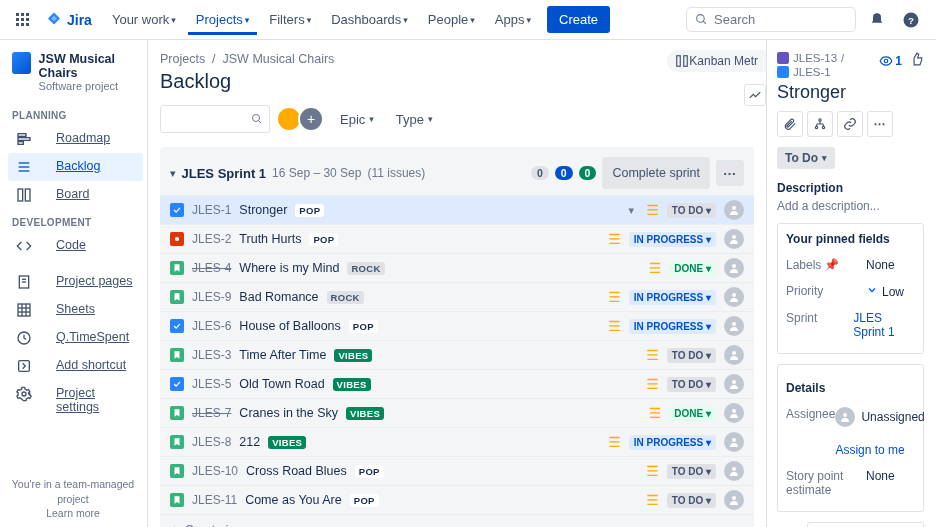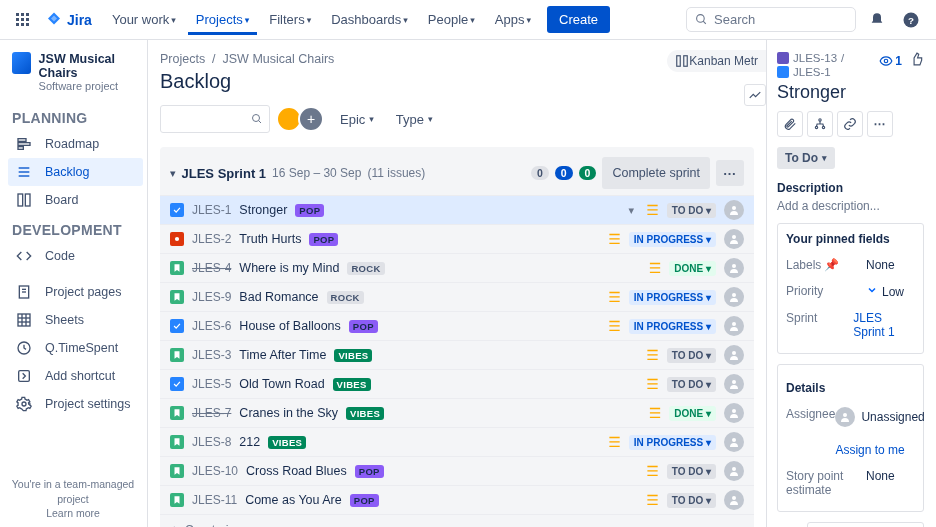--- a/index.html
+++ b/index.html
@@ -15,22 +15,22 @@
 .create-btn { background: #0052CC; color: #fff; padding: 6px 12px; border-radius: 3px; font-weight: 500; cursor: pointer; margin-left: 4px; }
 .spacer { flex: 1; }
 .search-box { display: flex; align-items: center; border: 1px solid #DFE1E6; border-radius: 5px; padding: 4px 8px; width: 170px; gap: 6px; color: #6B778C; }
 .icon-btn { width: 26px; height: 26px; display: flex; align-items: center; justify-content: center; color: #42526E; cursor: pointer; margin-left: 4px; }
 .shell { display: flex; height: calc(527px - 40px); }
 .sidebar { width: 148px; border-right: 1px solid #DFE1E6; padding: 12px 4px 12px 8px; font-size: 12.5px; color: #42526E; overflow-y: auto; }
 .proj-head { display: flex; gap: 8px; padding: 0 4px 10px 4px; }
 .proj-icon { width: 22px; height: 22px; background: linear-gradient(135deg,#2684FF,#0052CC); border-radius: 3px; }
 .proj-name { font-weight: 600; color: #172B4D; font-size: 12.5px; }
 .proj-type { font-size: 11px; color: #6B778C; }
-.side-group { font-size: 14px; font-weight: 700; color: #6B778C; letter-spacing: .3px; padding: 8px 4px 4px 4px; }
-.side-item { display: flex; align-items: center; gap: 13px; padding: 6px 8px; border-radius: 3px; cursor: pointer; color: #42526E; }
+.side-group { font-size: 10px; font-weight: 700; color: #6B778C; letter-spacing: .3px; padding: 8px 4px 4px 4px; }
+.side-item { display: flex; gap: 24px; padding: 6px 8px; border-radius: 3px; cursor: pointer; color: #42526E; text-decoration: underline; }
 .side-item.active { background: #E9F2FF; color: #0052CC; font-weight: 500; }
 .side-item svg { width: 16px; height: 16px; flex-shrink: 0; }
 .main { flex: 1; display: flex; overflow: hidden; }
 .content { flex: 1; padding: 12px 12px 0 12px; overflow-y: auto; }
 .crumb { color: #6B778C; font-size: 12.5px; }
 .crumb a { color: #6B778C; text-decoration: none; }
 h1.page-title { font-size: 20px; font-weight: 500; margin: 4px 0 12px 0; }
 .filters { display: flex; align-items: center; gap: 10px; margin-bottom: 14px; }
 .mini-search { border: 1px solid #DFE1E6; border-radius: 3px; width: 110px; height: 28px; display: flex; align-items: center; justify-content: flex-end; padding: 0 6px; color: #6B778C; }
 .avatar-stack { display: flex; }
@@ -52,21 +52,21 @@
 .issue-row.sel { background: #DEEBFF; }
 .itype { width: 14px; height: 14px; border-radius: 2px; display: flex; align-items: center; justify-content: center; flex-shrink: 0; }
 .itype.story { background: #36B37E; }
 .itype.task { background: #2684FF; }
 .itype.bug { background: #DE350B; }
 .itype svg { width: 10px; height: 10px; }
 .ikey { color: #6B778C; font-size: 12px; }
 .ikey.done { text-decoration: line-through; }
 .isummary { color: #172B4D; }
 .tag { font-size: 9.5px; font-weight: 700; padding: 1px 4px; border-radius: 3px; letter-spacing: .3px; }
-.tag.pop { background: #8b5cf6; color: #172B4D; }
+.tag.pop { background: #ffffff; color: #172B4D; }
 .tag.rock { background: #DFE1E6; color: #42526E; }
 .tag.vibes { background: #00875A; color: #fff; }
 .row-spacer { flex: 1; }
 .prio { color: #FFAB00; font-size: 14px; line-height: 1; }
 .prio.med { color: #FFAB00; }
 .status-lozenge { font-size: 10px; font-weight: 700; padding: 2px 5px; border-radius: 3px; cursor: pointer; }
 .status-lozenge.todo { background: #DFE1E6; color: #42526E; }
 .status-lozenge.prog { background: #DEEBFF; color: #0052CC; }
 .status-lozenge.done { background: #E3FCEF; color: #00875A; }
 .assignee { width: 20px; height: 20px; border-radius: 50%; background: #C1C7D0; display: flex; align-items: center; justify-content: center; }

